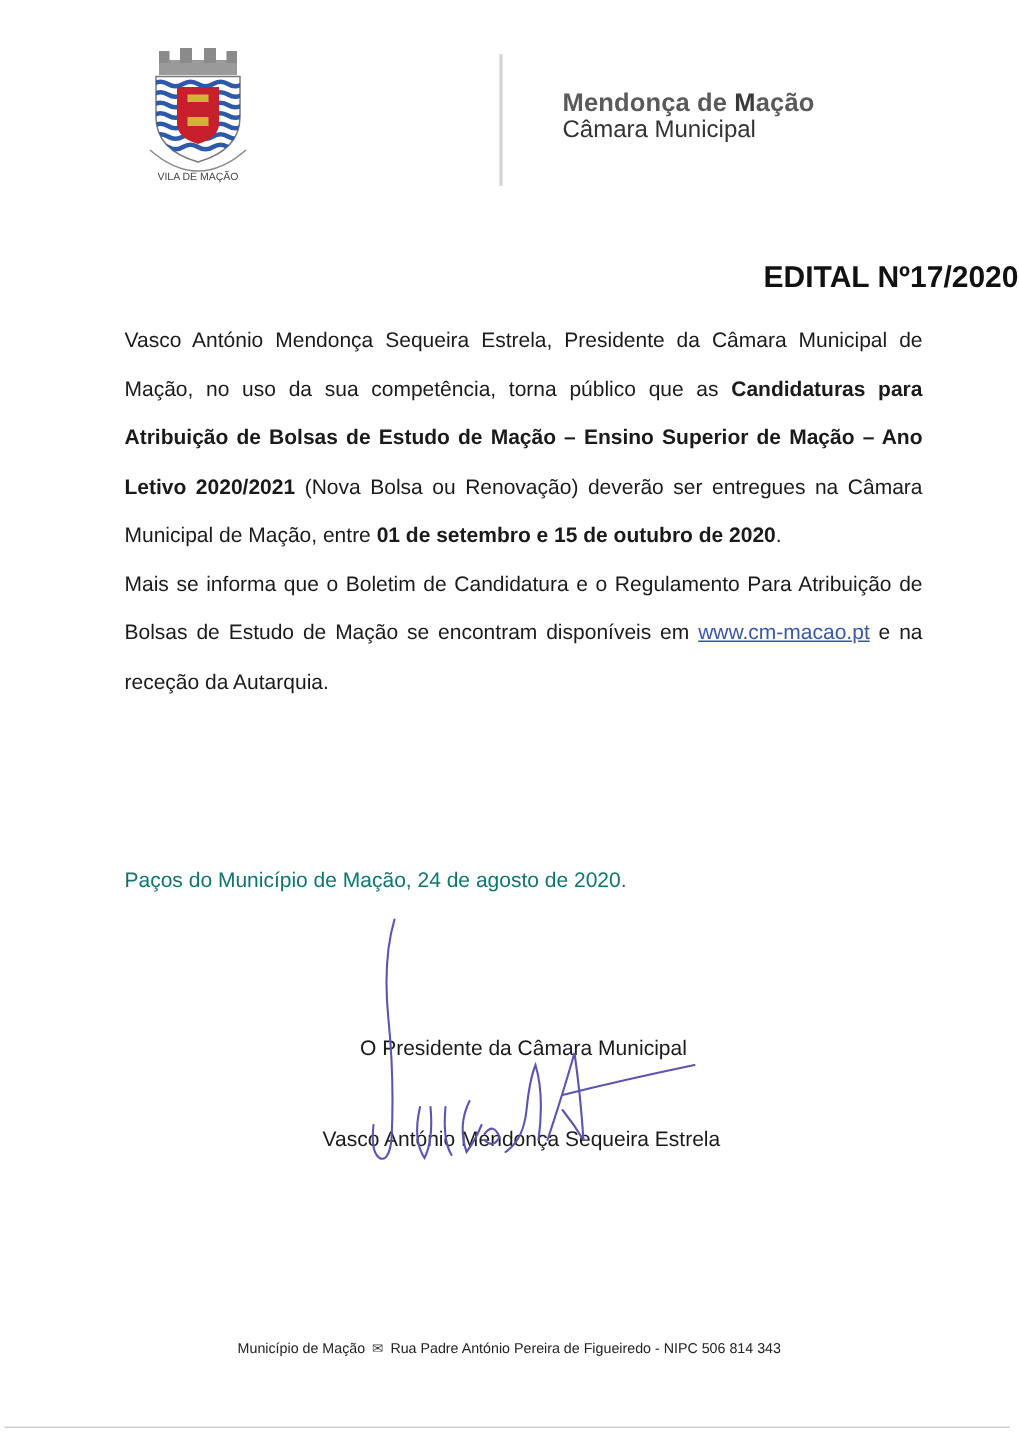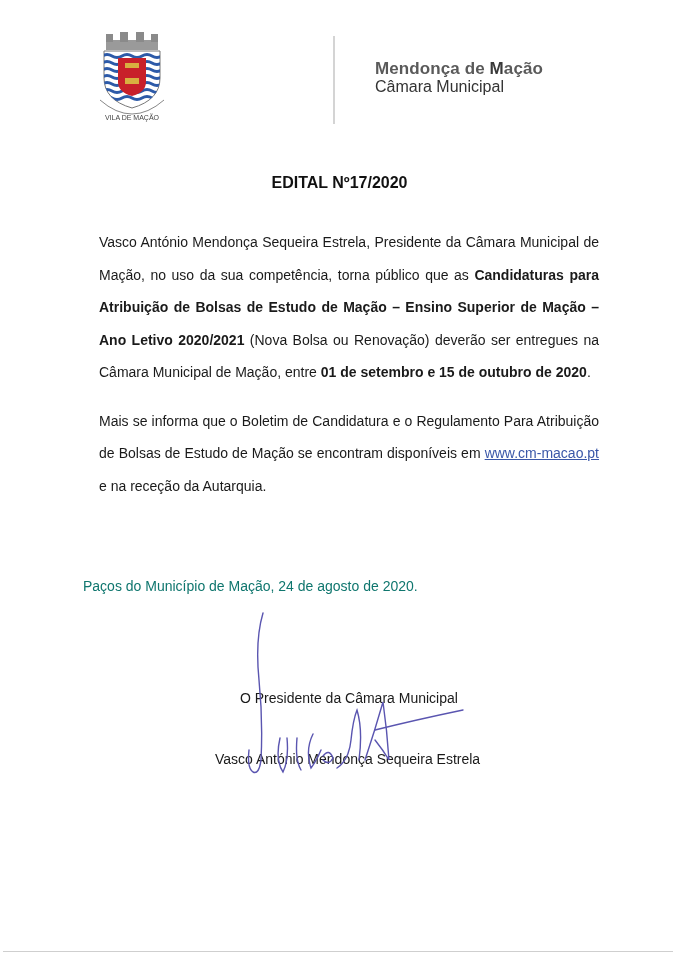--- a/index.html
+++ b/index.html
@@ -7,23 +7,23 @@
     width:679px; height:960px; background:#ffffff; position:relative; overflow:hidden;
     font-family:"Liberation Sans", sans-serif; color:#1a1a1a;
   }
   .abs { position:absolute; }
   .crest { left:92px; top:30px; width:80px; height:95px; }
   .vdivider { left:333px; top:36px; width:2px; height:88px; background:#d4d4d4; }
   .org { left:375px; top:59px; }
   .org-name { font-size:17px; font-weight:bold; color:#5a5a5a; line-height:20px; letter-spacing:0.1px; }
   .org-name .m { color:#3a3a3a; }
   .org-sub { font-size:16px; color:#333; line-height:15px; }
-  .title { left:0; width:679px; top:174px; text-align:center; font-weight:bold; font-size:16px; color:#111; }
+  .title { left:0; width:679px; top:174px; text-align:right; font-weight:bold; font-size:20px; color:#111; }
   .body { left:83px; width:532px; top:210px; font-size:14px; line-height:32.5px; text-align:justify; color:#1a1a1a; }
-  .body p { margin:16px; }
+  .body p { margin:0; }
   .link { color:#3a57a8; text-decoration:underline; }
   .date-line { left:83px; top:578px; font-size:14px; color:#0f766e; }
   .sig-title { left:240px; top:690px; font-size:14px; }
   .sig-name { left:215px; top:751px; font-size:14px; }
   .signature { left:225px; top:610px; width:250px; height:170px; pointer-events:none; }
   .footer { left:0; width:679px; top:893px; text-align:center; font-size:9.5px; line-height:12px; color:#222; }
   .hrule { left:3px; width:670px; top:951px; height:1px; background:#cfcfcf; }
   .ico { display:inline-block; font-size:9px; color:#444; margin:0 2px; }
 </style>
 </head>
@@ -81,15 +81,20 @@
   <path d="M55 128 Q50 150 58 162 Q64 150 62 128"></path>
   <path d="M72 128 Q70 150 76 160"></path>
   <path d="M88 124 Q80 140 86 158 Q92 150 96 140"></path>
   <path d="M98 146 Q104 138 108 148 Q104 156 98 150"></path>
   <path d="M112 158 Q124 150 126 130 Q128 110 132 100 Q138 120 134 150"></path>
   <path d="M140 150 Q150 120 158 92 Q162 120 164 150 Q158 140 150 130"></path>
   <path d="M150 120 Q190 110 238 100"></path>
 </svg>
 
 <div class="abs footer">
+  <div>
+    <span>Município de Mação</span>
+    <span class="ico">✉</span>
+    <span>Rua Padre António Pereira de Figueiredo - NIPC 506 814 343</span>
+  </div>
 </div>
 
 <div class="abs hrule"></div>
 
 </body></html>

